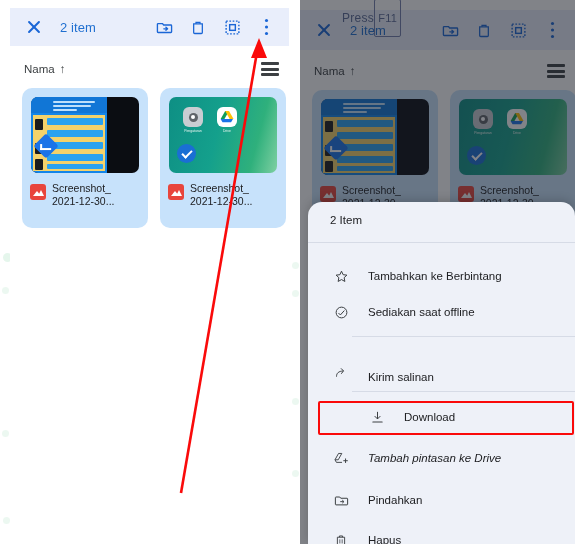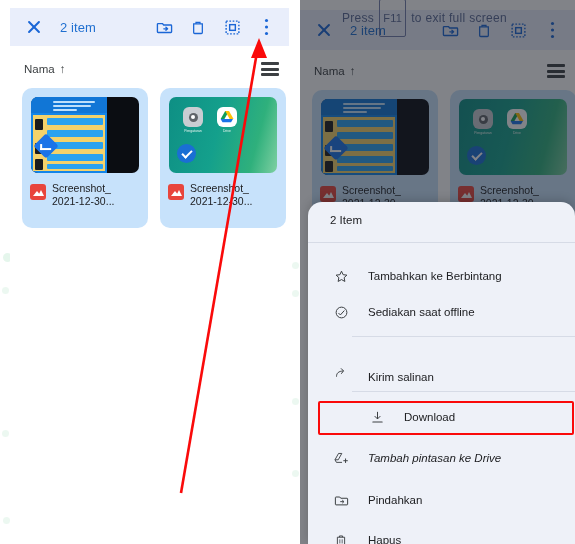--- a/index.html
+++ b/index.html
@@ -93,21 +93,21 @@
     position:absolute;left:300px;top:0;width:275px;height:544px;
     background:#ffffff;overflow:hidden;
   }
   .rp-inner{position:absolute;inset:0;}
   .rp-topbar{position:absolute;left:0;top:10px;width:275px;height:40px;background:#e9eefb;display:flex;align-items:center;}
   .rp-sortrow{position:absolute;left:0;top:56px;width:275px;height:30px;display:flex;align-items:center;}
   .rp-grid{position:absolute;left:12px;top:90px;display:flex;gap:12px;}
   .scrim{position:absolute;left:0;top:0;width:275px;height:544px;background:rgba(25,30,38,.55);}
   .fsnotice{
     position:absolute;left:42px;top:8px;width:220px;height:20px;
-    display:flex;align-items:center;gap:5px;
+    display:flex;align-items:center;
     color:#2b3550;font-size:12px;letter-spacing:.3px;opacity:.85;
   }
   .fs-key{border:1px solid #38405c;border-radius:2px;padding:12px 3px;font-size:11px;}
 
   
   .sheet{
     position:absolute;left:8px;top:202px;width:267px;height:342px;
     background:#eef1f8;border-top-left-radius:14px;border-top-right-radius:14px;
     box-shadow:0 -2px 10px rgba(0,0,0,.18);
   }
@@ -340,21 +340,20 @@
         </div>
       </div>
 
     </div>
 
     <div class="scrim"></div>
 
     <div class="fsnotice">
       <span>Press</span>
       <span class="fs-key">F11</span>
-      <span>to exit full screen</span>
     </div>
 
     <div class="sheet">
       <div class="sheet-title">2 Item</div>
       <div class="sheet-sep" style="top:40px;"></div>
 
       <div class="mi" style="top:56px;">
         <div class="ico">
           <svg width="15" height="15" viewBox="0 0 24 24">
               <path d="M12 3.5l2.6 5.6 6 .7-4.4 4.1 1.2 6-5.4-3-5.4 3 1.2-6-4.4-4.1 6-.7z" fill="none" stroke="#3c4043" stroke-width="1.6" stroke-linejoin="round"></path>

